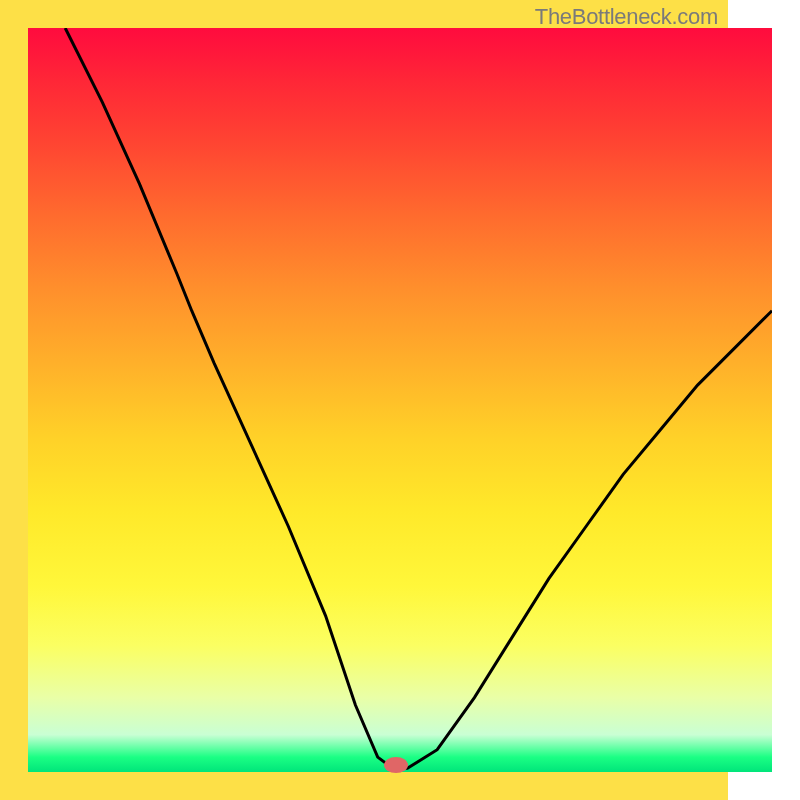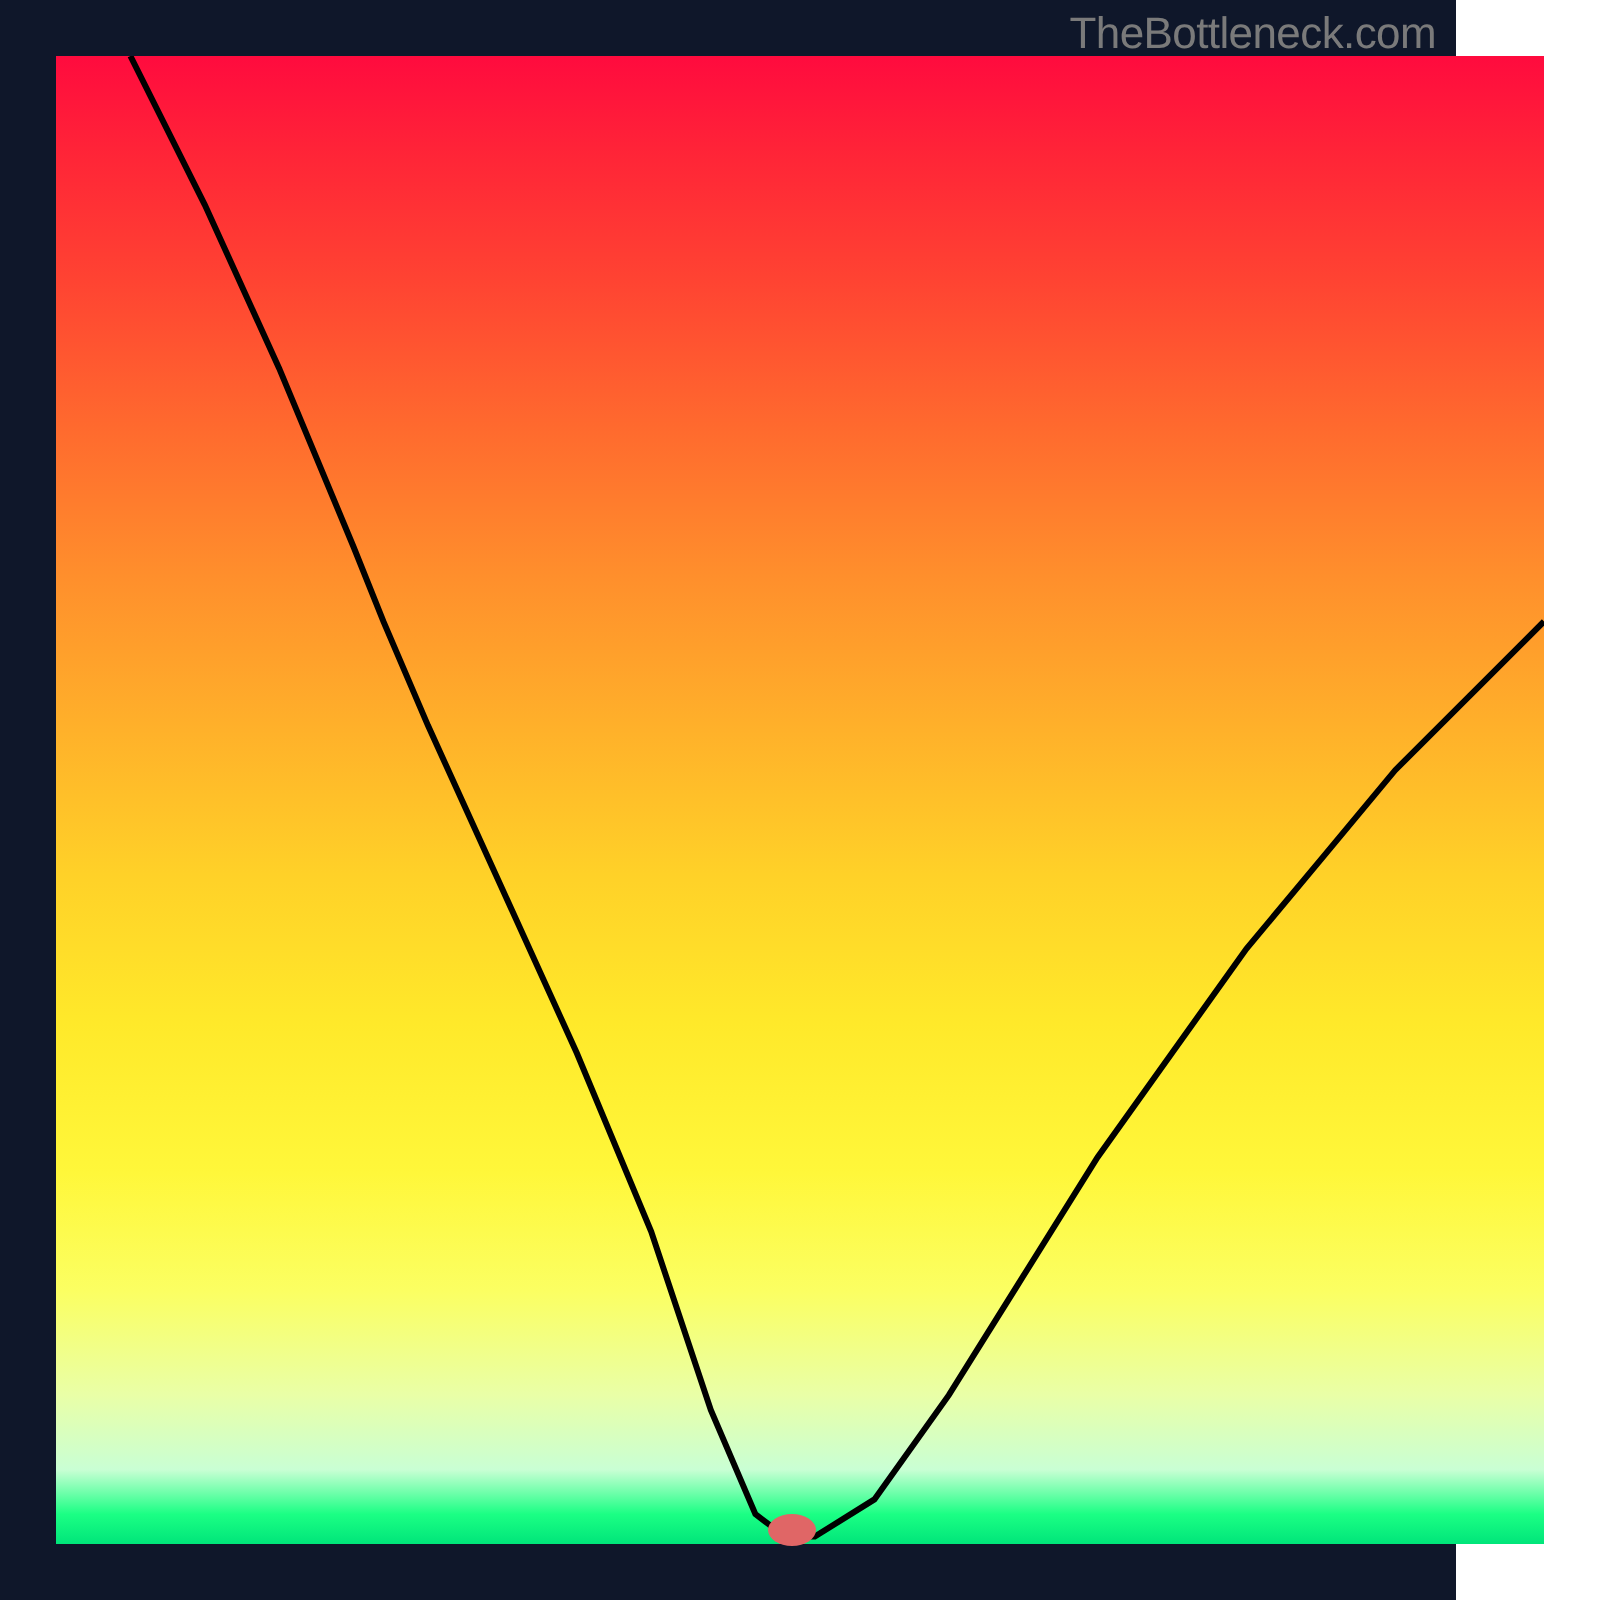--- a/index.html
+++ b/index.html
@@ -4,21 +4,21 @@
 <style>
 body {
   margin: 0;
   padding: 0;
   background: #fff;
 }
 .chart-container {
   width: 728px;
   height: 800px;
   position: relative;
-  background: #0f172a;
+  background: #fde047;
 }
 .plot-area {
   position: absolute;
   left: 28px;
   top: 28px;
   width: 744px;
   height: 744px;
   background: linear-gradient(to bottom,
     #ff0b3e 0%,
     #ff2637 7%,

